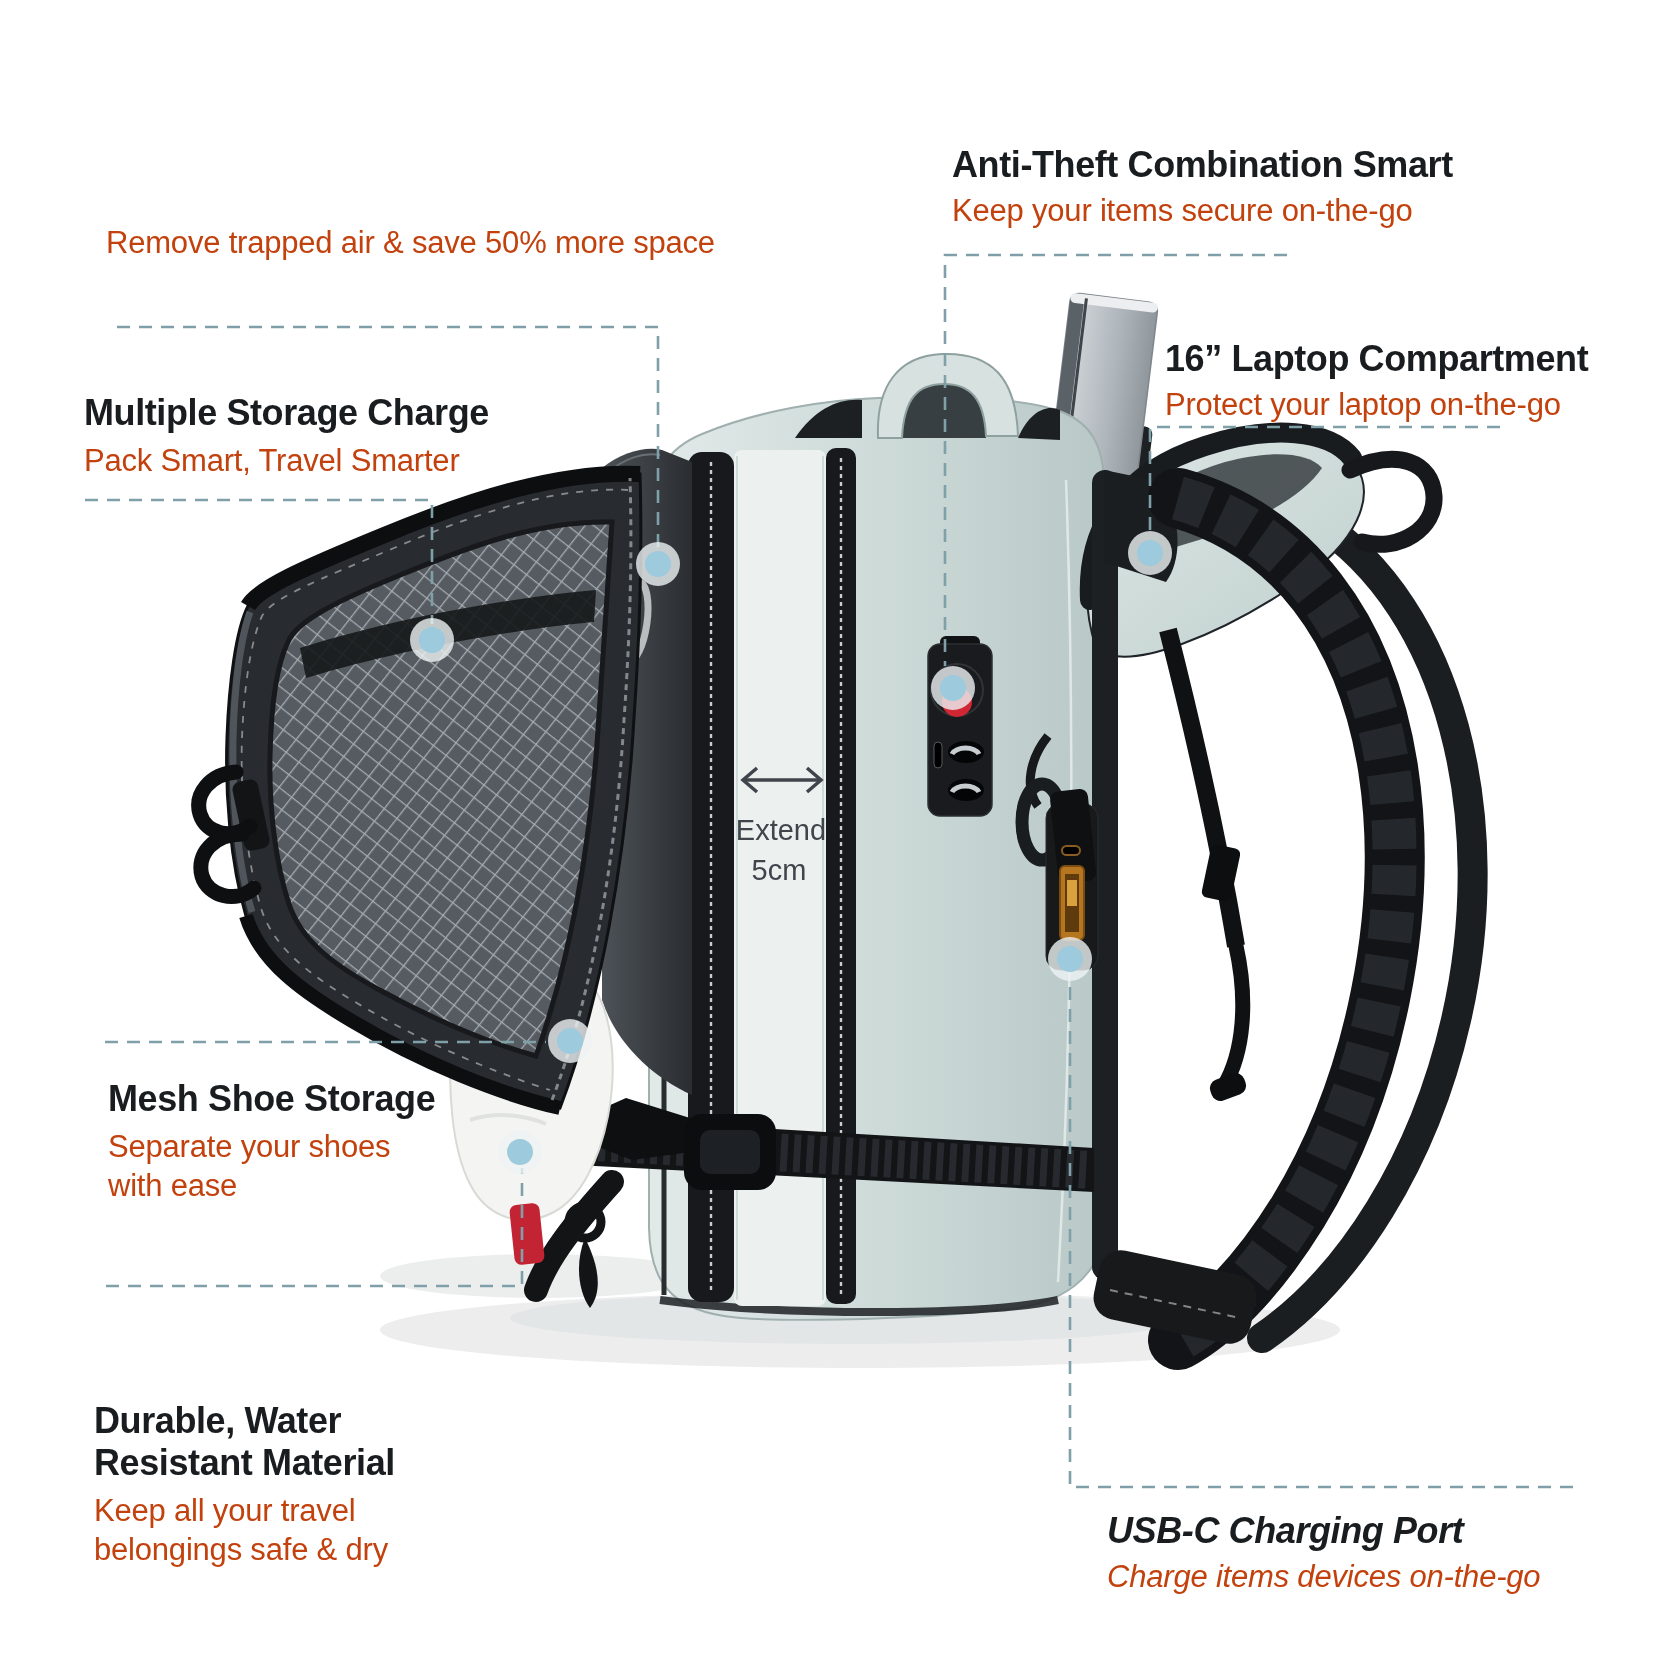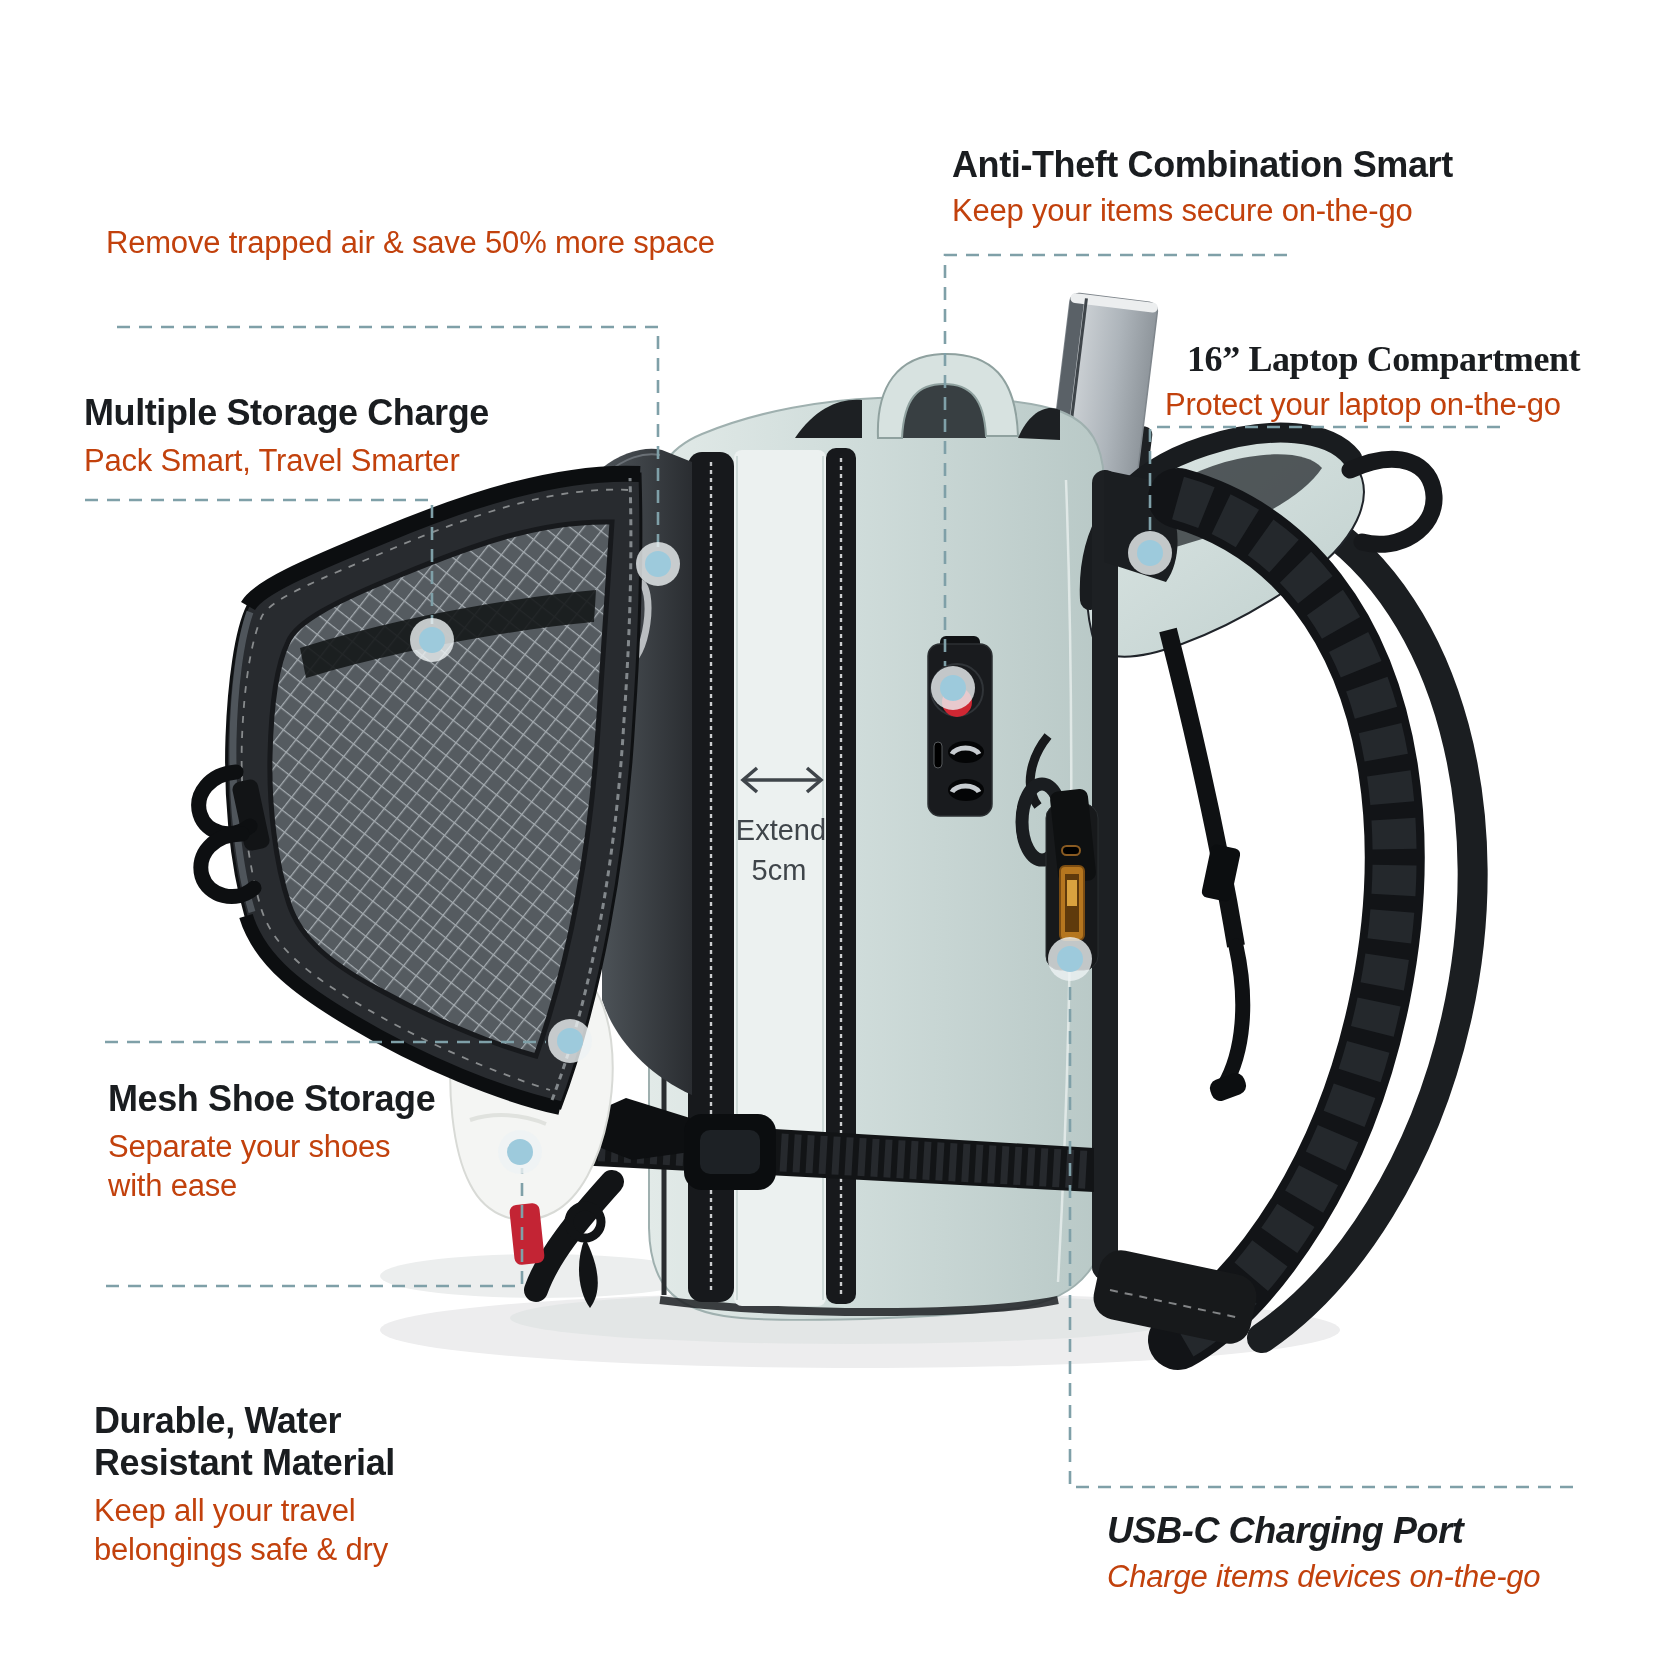--- a/index.html
+++ b/index.html
@@ -6,21 +6,21 @@
   body{width:1680px;height:1680px;position:relative;overflow:hidden;
        font-family:"Liberation Sans","DejaVu Sans",sans-serif;}
   .stage{position:absolute;inset:0;}
   svg.art{position:absolute;left:0;top:0;}
   .ann{position:absolute;}
   .ann-title{font-weight:700;font-size:36px;line-height:42px;color:#1a1d20;letter-spacing:-0.4px;}
   .ann-sub{font-weight:400;font-size:31px;line-height:39px;color:#c2410c;margin-top:7px;letter-spacing:-0.2px;}
   .ann.right .ann-sub{margin-top:5px;}
   .w330{width:335px;}
   .w310{width:315px;}
-  .pad-title{margin-left:22px;font-family:Liberation Serif, serif;}
+  .pad-title{}
 </style>
 </head>
 <body>
 
 <div class="stage">
 
   <svg class="art" width="1680" height="1680" viewBox="0 0 1680 1680">
     <defs>
       <linearGradient id="mintBody" x1="0" y1="0" x2="1" y2="0">
         <stop offset="0" stop-color="#e2eae8"></stop>

